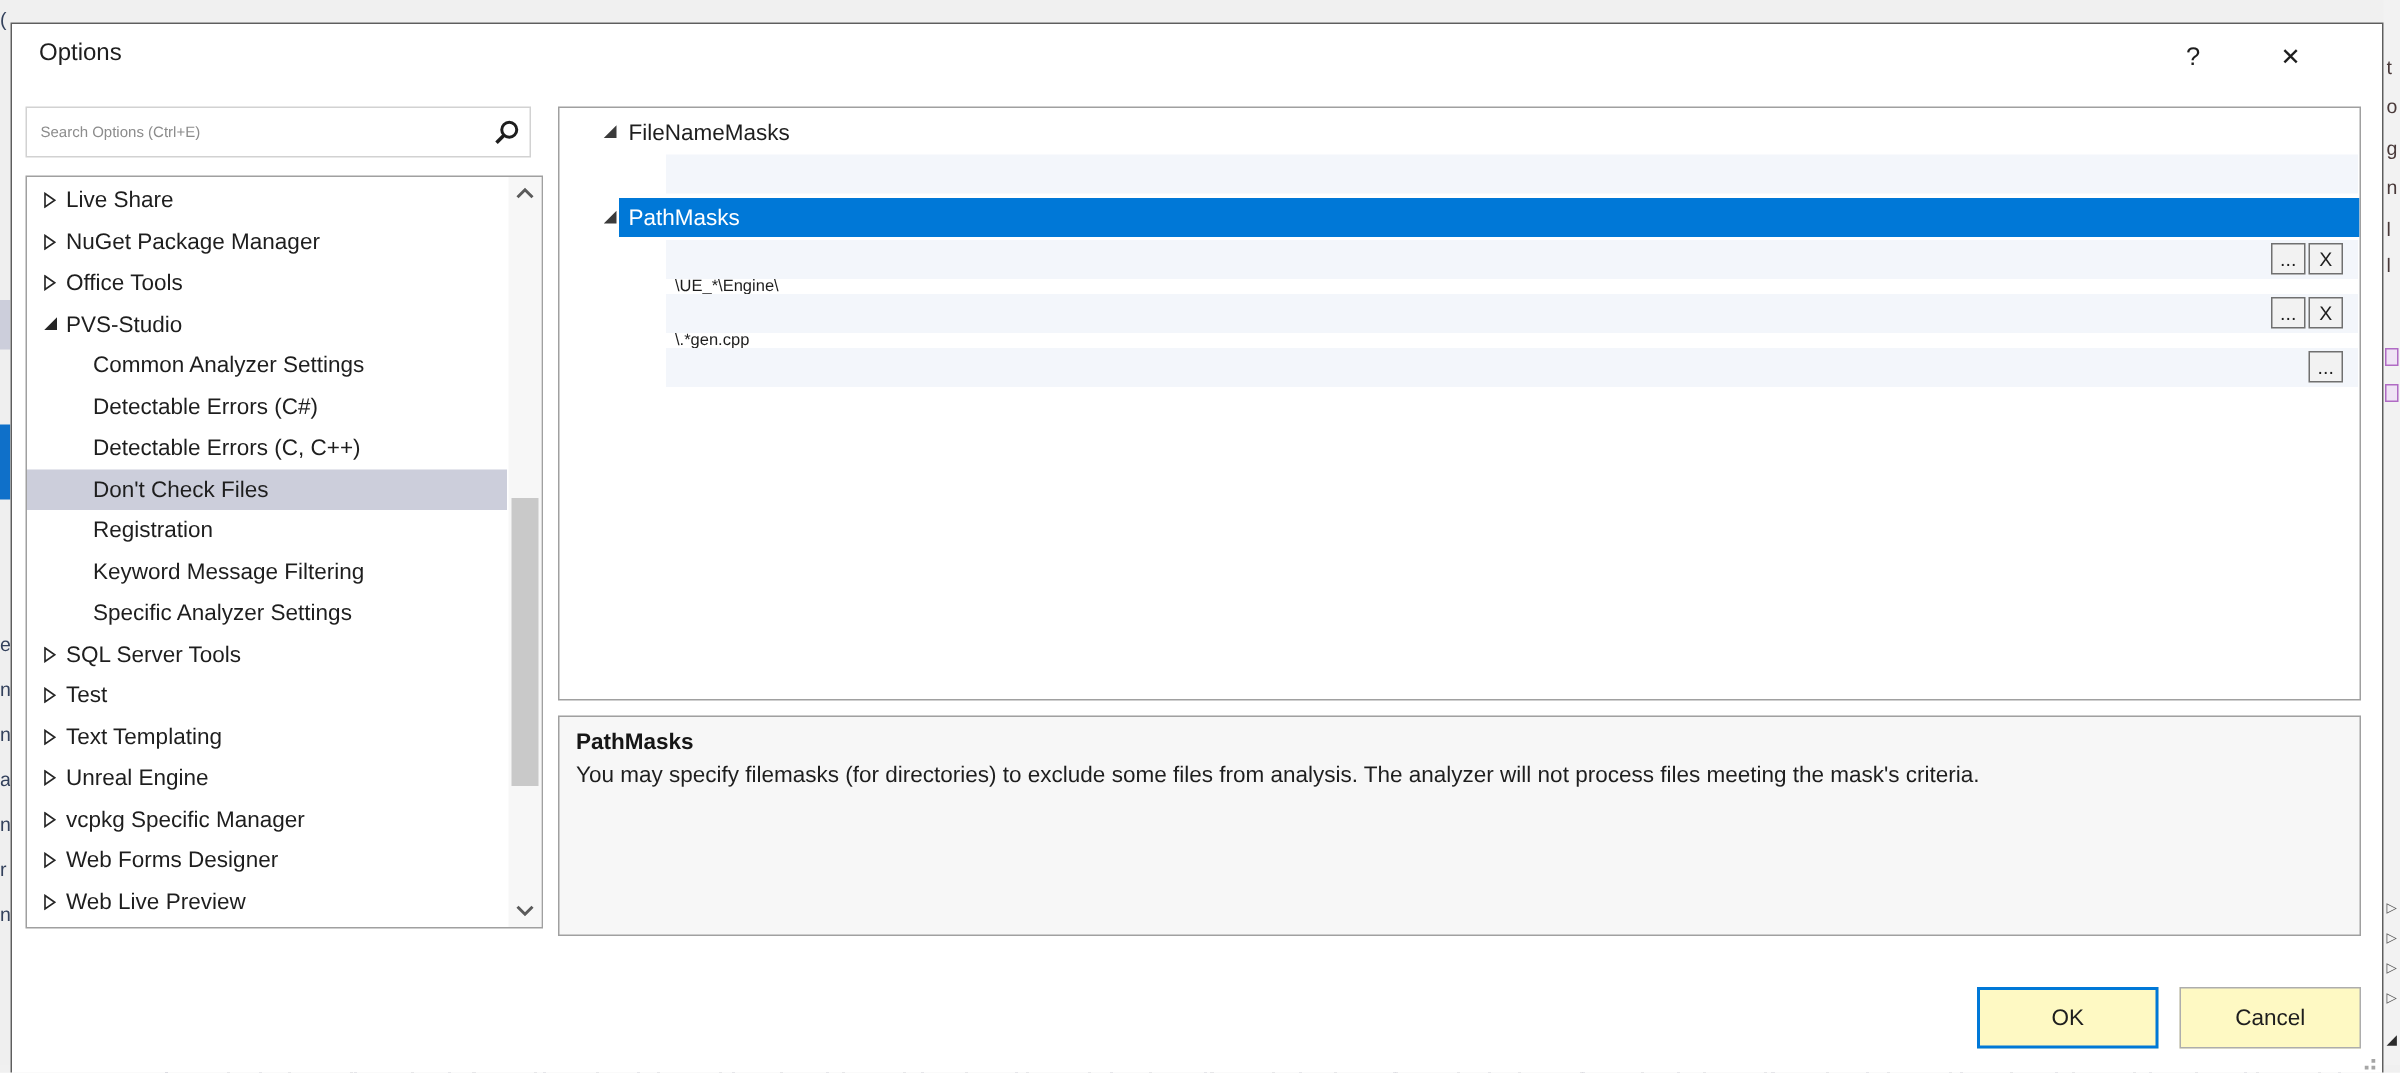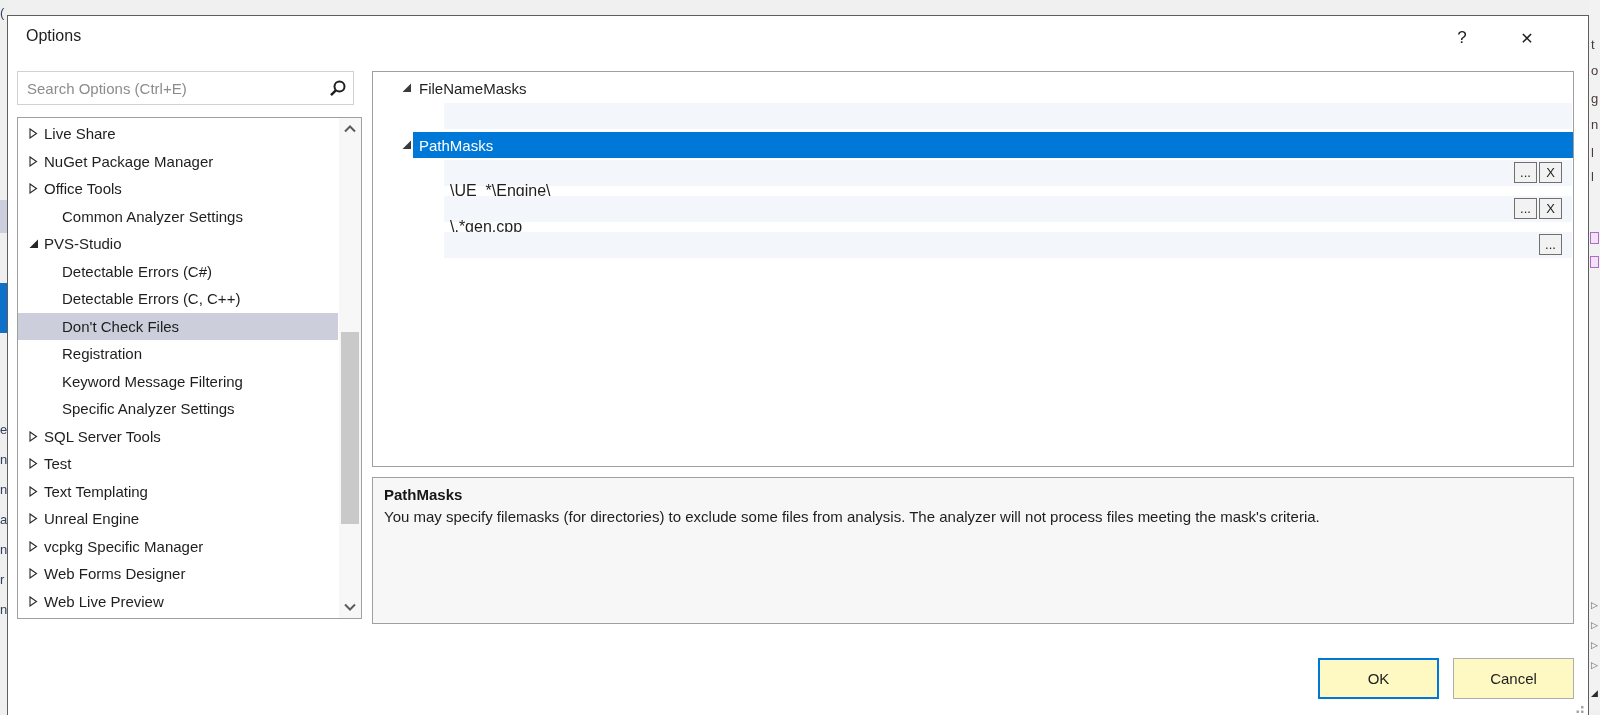--- a/index.html
+++ b/index.html
@@ -43,21 +43,21 @@
   .dlg-help  { left:1437px; }
   .dlg-close { left:1502px; font-size:16px; }
 
   
   .search-box {
     position:absolute; left:9px; top:55px; width:337px; height:34px;
     border:1px solid #D2D2D2; background:#fff; display:flex; align-items:center;
   }
   .search-box input {
     flex:1; border:none; outline:none; font-family:"Liberation Sans",sans-serif;
-    font-size:15px; color:#1E1E1E; padding:0 6px 0 9px; background:transparent;
+    font-size:10px; color:#1E1E1E; padding:0 6px 0 9px; background:transparent;
   }
   .search-box input::placeholder { color:#8C8C8C; opacity:1; }
   .search-glyph { width:30px; display:flex; align-items:center; justify-content:center; }
 
   
   .tree-panel {
     position:absolute; left:9px; top:101px; width:345px; height:502px;
     border:1px solid #A0A0A0; background:#FFFFFF; overflow:hidden;
   }
   .tree-list { position:absolute; left:0; top:2px; right:23px; }
@@ -83,21 +83,21 @@
     background:linear-gradient(90deg,#FFFFFF 0 26px,#0078D7 26px 100%);
   }
   .grid-group.sel .g-label { color:#FFFFFF; }
   .g-glyph { position:absolute; left:15px; width:12px; display:flex; align-items:center; }
   .g-label { margin-left:32px; font-size:15px; }
   .grid-row {
     height:26px; margin:10px 1px 0 57px; background:#F3F6FB;
     display:flex; align-items:center; position:relative;
   }
   .grid-row:first-child { margin-top:2px; }
-  .row-value { font-size:16px; padding-left:6px; white-space:pre;margin-top:35px; }
+  .row-value { font-size:11px; padding-left:6px; white-space:pre;margin-top:35px; }
   .row-buttons { position:absolute; right:10px; top:2px; display:flex; gap:2px; }
   .cell-btn {
     width:23px; height:21px; background:#F2F2F2; border:1px solid #707070;
     font-family:"Liberation Sans",sans-serif; font-size:13px; color:#1E1E1E;
     display:flex; align-items:center; justify-content:center; cursor:pointer; padding:0;
   }
 
   
   .desc-panel {
     position:absolute; left:364px; top:461px; width:1202px; height:147px;
@@ -190,32 +190,32 @@
   </div>
         <div class="tree-item">
     <span class="glyph glyph-collapsed">
       <svg width="9" height="11" viewBox="0 0 9 11">
               <path d="M1 1 L7.5 5.5 L1 10 Z" fill="#FFFFFF" stroke="#262626" stroke-width="1.1"></path>
             </svg>
     </span>
 
     <span class="tree-label">Office Tools</span>
   </div>
-        <div class="tree-item child">
-
-    <span class="tree-label">Common Analyzer Settings</span>
-  </div>
         <div class="tree-item">
 
     <span class="glyph glyph-expanded">
       <svg width="10" height="10" viewBox="0 0 10 10">
               <polygon points="9,0.5 9,9 0.5,9" fill="#262626"></polygon>
             </svg>
     </span>
     <span class="tree-label">PVS-Studio</span>
+  </div>
+        <div class="tree-item child">
+
+    <span class="tree-label">Common Analyzer Settings</span>
   </div>
         <div class="tree-item child">
 
     <span class="tree-label">Detectable Errors (C#)</span>
   </div>
         <div class="tree-item child">
 
     <span class="tree-label">Detectable Errors (C, C++)</span>
   </div>
         <div class="tree-item child selected">

